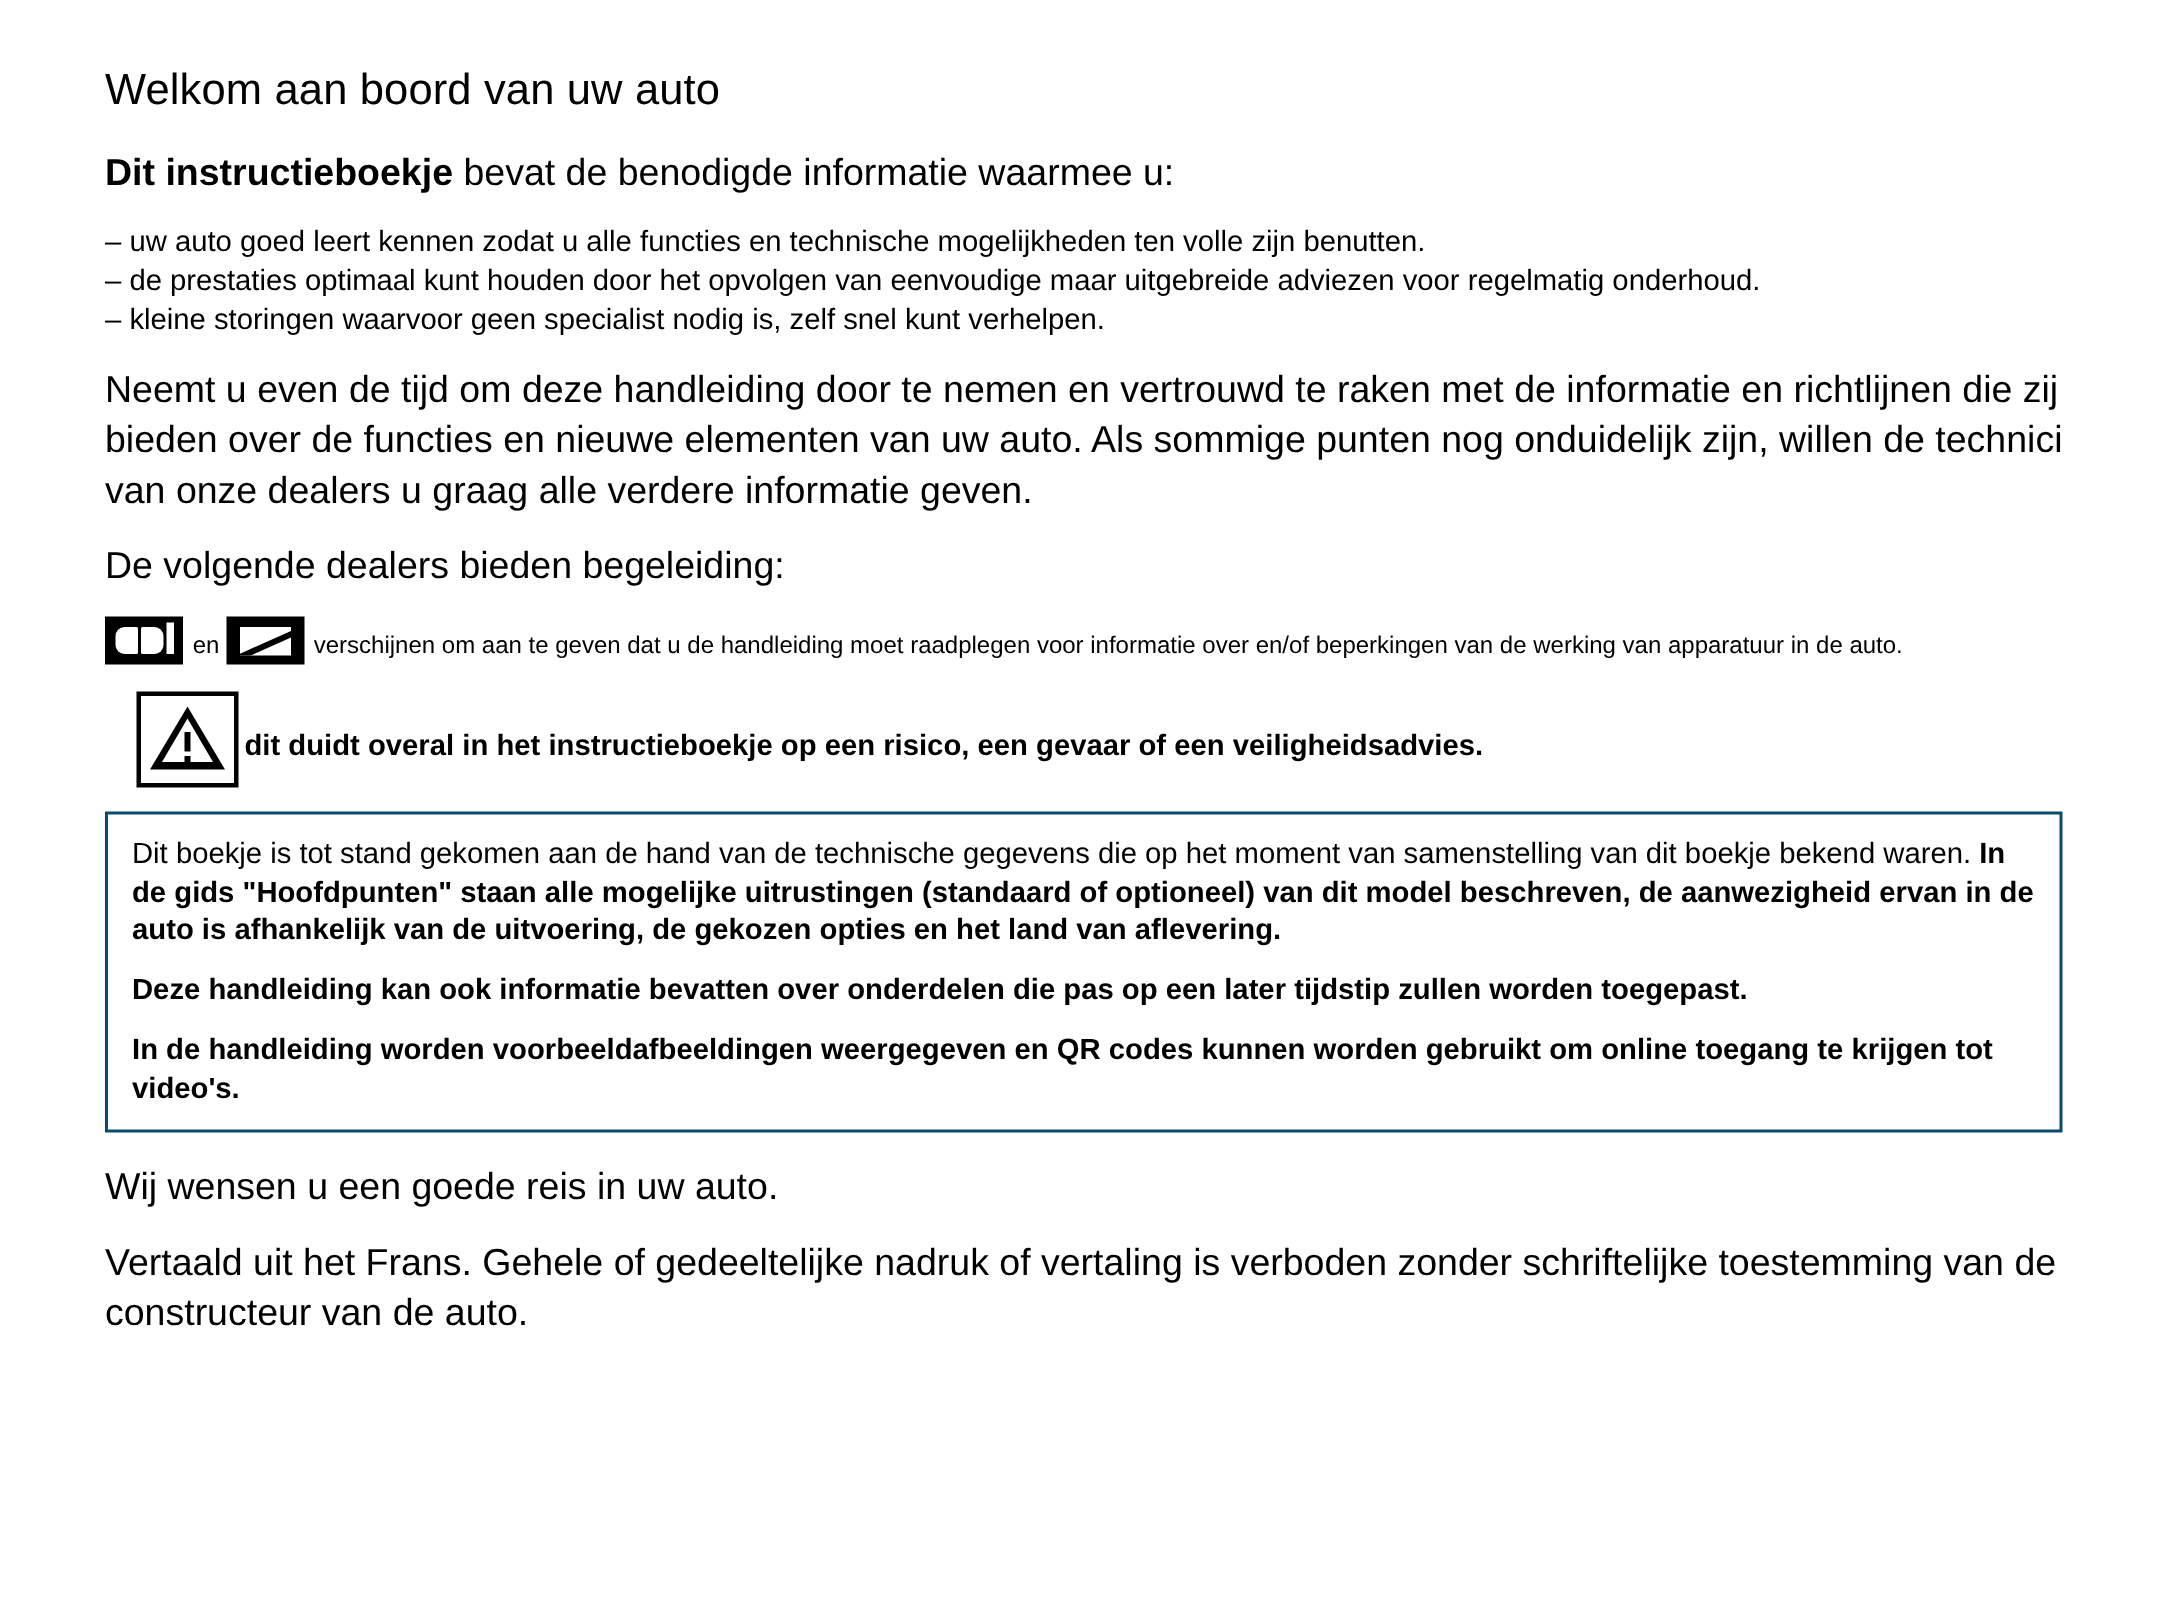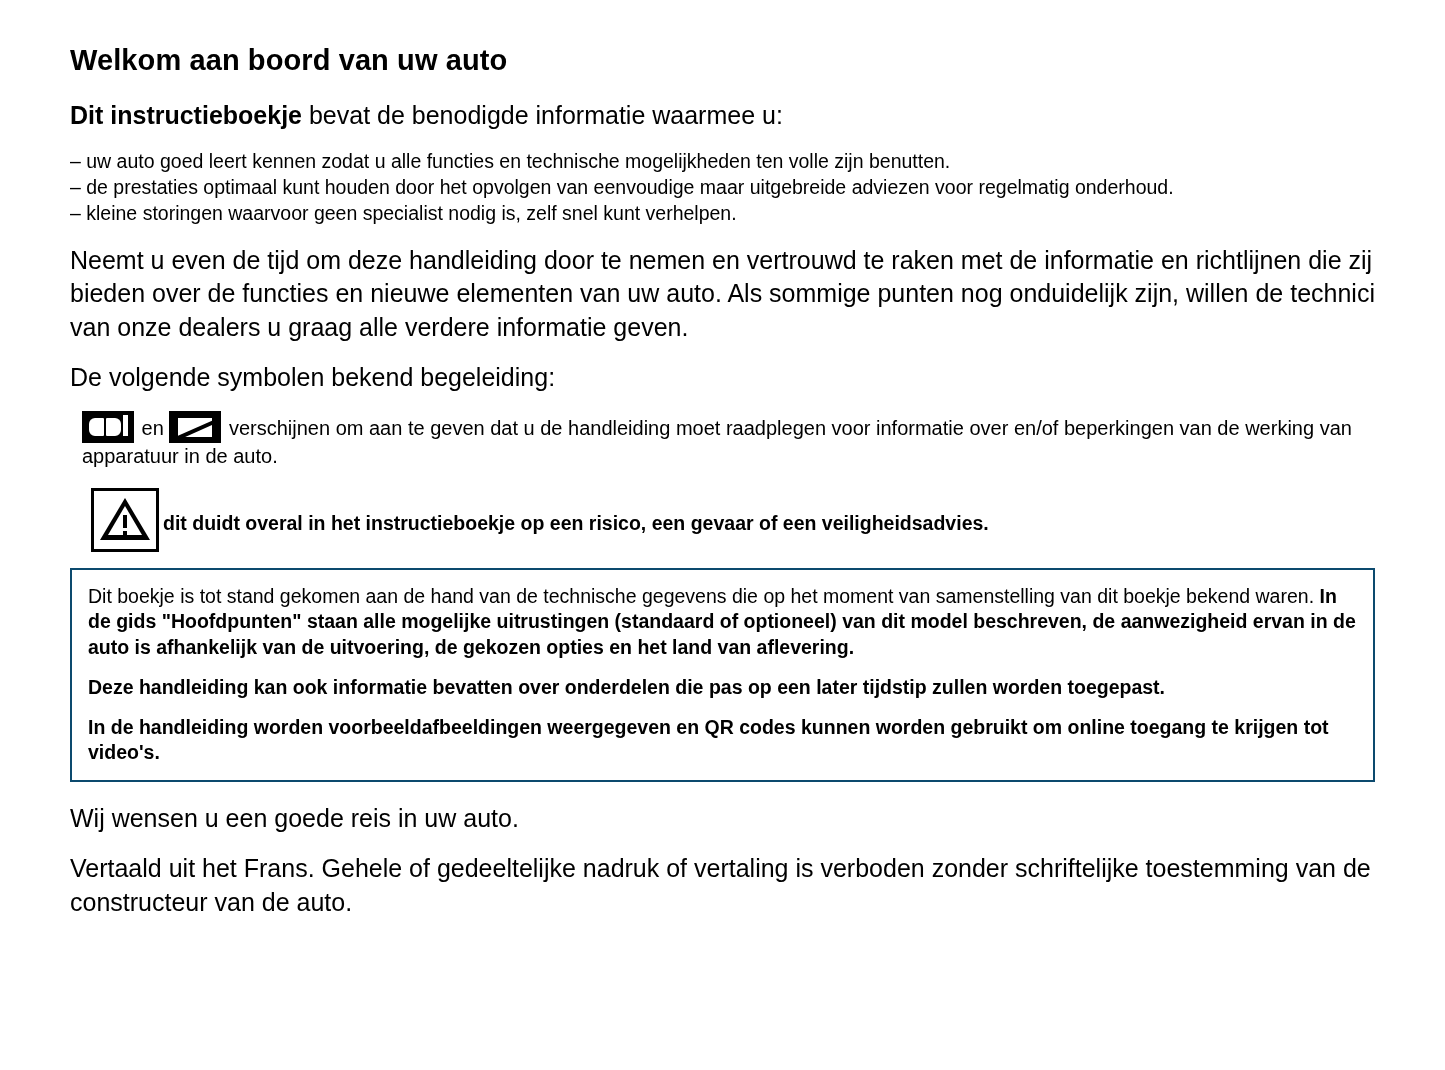--- a/index.html
+++ b/index.html
@@ -16,21 +16,21 @@
     overflow: hidden;
   }
   .page {
     position: absolute;
     left: 70px;
     top: 44px;
     width: 1305px;
   }
   h1.title {
     font-size: 29px;
-    font-weight: 700;
+    font-weight: 400;
     margin: 0 0 22px 0;
     letter-spacing: 0.1px;
   }
   p {
     margin: 0 0 17px 0;
     font-size: 25px;
     line-height: 1.33;
   }
   b, .b {
     font-weight: 700;
@@ -39,23 +39,23 @@
     margin: 0 0 17px 0;
     font-size: 19.5px;
     line-height: 1.33;
   }
   .dash-list .dash-item {
     margin: 0;
   }
 
   
   .symbol-row {
-    font-size: 20px;
-    line-height: 1.33;
-    margin: 0 0 17px 12px;
+    font-size: 16px;
+    line-height: 1.33;
+    margin: 0 0 17px 0;
   }
   .icon-book, .icon-screen {
     display: inline-block;
     vertical-align: -8px;
     width: 52px;
     height: 32px;
     background: #000000;
     position: relative;
     margin-right: 2px;
   }
@@ -214,21 +214,21 @@
   </p>
 
   <div class="dash-list">
     <div class="dash-item">– uw auto goed leert kennen zodat u alle functies en technische mogelijkheden ten volle zijn benutten.</div>
     <div class="dash-item">– de prestaties optimaal kunt houden door het opvolgen van eenvoudige maar uitgebreide adviezen voor regelmatig onderhoud.</div>
     <div class="dash-item">– kleine storingen waarvoor geen specialist nodig is, zelf snel kunt verhelpen.</div>
   </div>
 
   <p>Neemt u even de tijd om deze handleiding door te nemen en vertrouwd te raken met de informatie en richtlijnen die zij bieden over de functies en nieuwe elementen van uw auto. Als sommige punten nog onduidelijk zijn, willen de technici van onze dealers u graag alle verdere informatie geven.</p>
 
-  <p>De volgende symbolen bekend begeleiding:</p>
+  <p>De volgende dealers bieden begeleiding:</p>
 
   <div class="symbol-row">
     <span class="icon-book">
       <span class="pg-l"></span><span class="pg-r"></span><span class="dot"></span><span class="bar"></span>
     </span>
     <span>en</span>
     <span class="icon-screen">
       <span class="scr"></span><span class="diag"></span><span class="base"></span>
     </span>
     <span>verschijnen om aan te geven dat u de handleiding moet raadplegen voor informatie over en/of beperkingen van de werking van apparatuur in de auto.</span>

